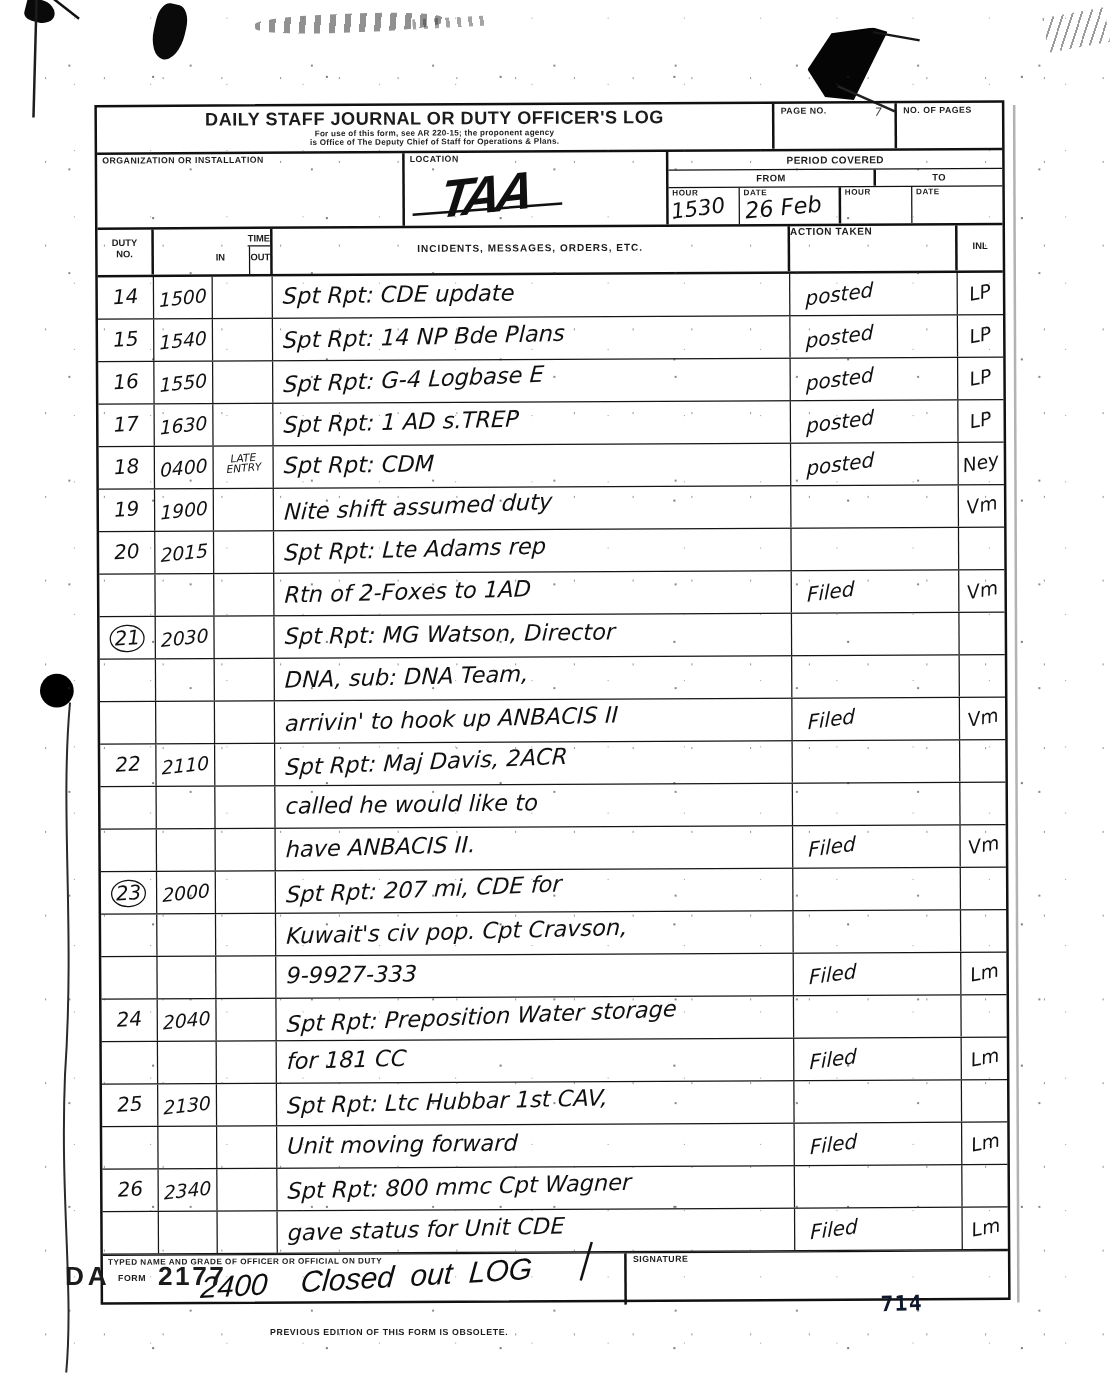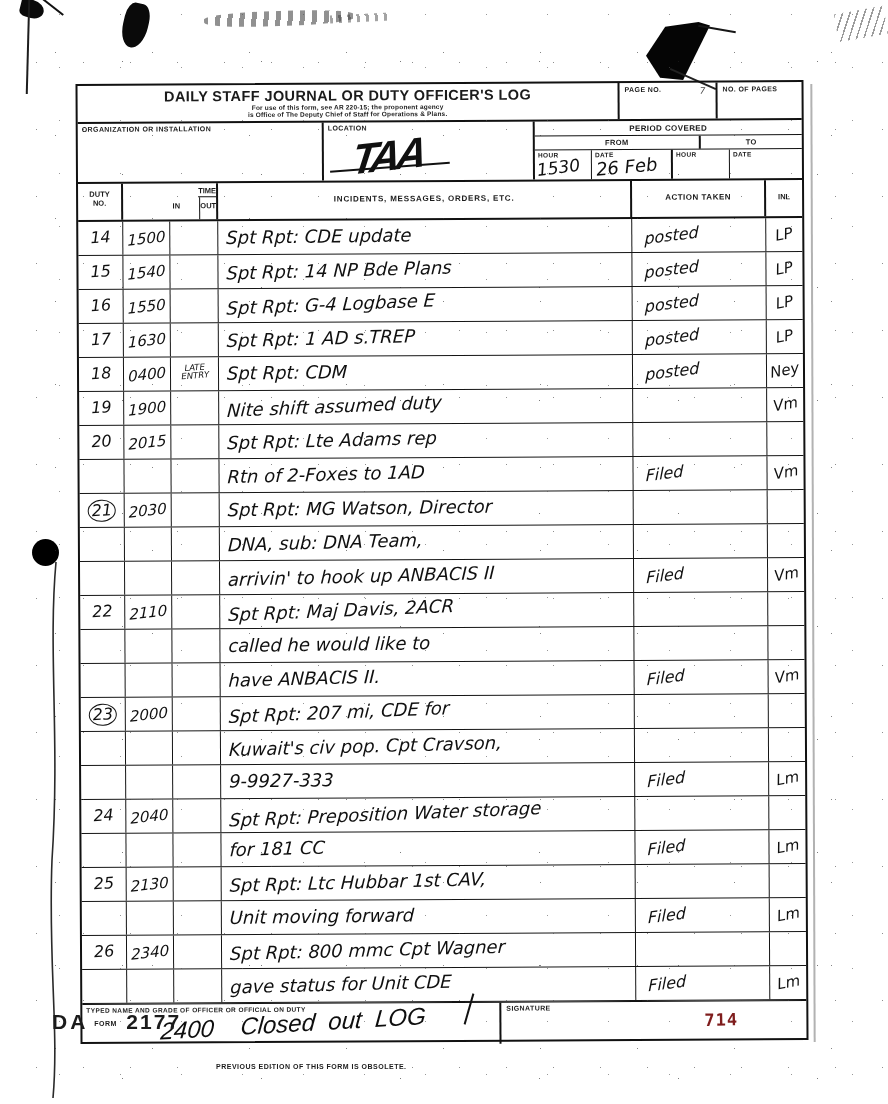--- a/index.html
+++ b/index.html
@@ -68,21 +68,21 @@
   
   .colhead{display:flex;height:38px;border-bottom:2px solid #111;box-sizing:border-box;font-weight:bold;}
   .ch{box-sizing:border-box;border-right:2px solid #111;}
   .ch-item{width:45px;text-align:center;font-size:7.5px;padding-top:6px;line-height:9px;}
   .ch-time{width:95px;display:flex;flex-direction:column;align-items:flex-end;}
   .ch-time-top{height:14px;text-align:center;font-size:7.5px;padding-top:3px;border-bottom:1.5px solid #111;box-sizing:border-box;}
   .ch-time-bottom{flex:1;display:flex;padding-left:28px;}
   .ch-in{width:47px;text-align:center;font-size:7.5px;padding-top:4px;border-right:1.5px solid #111;box-sizing:border-box;}
   .ch-out{flex:1;text-align:center;font-size:7.5px;padding-top:4px;}
   .ch-incidents{width:414px;text-align:center;font-size:8px;padding-top:12px;letter-spacing:.8px;}
-  .ch-action{width:134px;text-align:center;font-size:8px;padding-top:12px;letter-spacing:.5px;}
+  .ch-action{width:134px;text-align:left;font-size:8px;letter-spacing:.5px;}
   .ch-inl{flex:1;border-right:none;text-align:center;font-size:7.5px;padding-top:12px;}
   
   .rows{display:block;}
   .row{display:flex;height:34px;border-bottom:1.6px solid #151515;box-sizing:border-box;}
   .c{box-sizing:border-box;border-right:1.8px solid #151515;position:relative;overflow:visible;}
   .c.item{width:45px;text-align:center;}
   .c.in{width:47px;text-align:center;}
   .c.out{width:48px;text-align:center;}
   .c.txt{width:414px;padding-left:8px;}
   .c.act{width:134px;padding-left:12px;}
@@ -96,22 +96,22 @@
   .hw.i{font-size:15px;margin-top:7px;transform:rotate(-10deg);}
   .row:nth-child(3n) .hw.x{transform:rotate(-2deg) skewX(-6deg);}
   .row:nth-child(4n+1) .hw.x{transform:rotate(-.5deg) skewX(-3deg);}
   .circled{border:1.8px solid #111;border-radius:50%;padding:0 3px 1px 3px;transform:rotate(-5deg);}
   
   .ffoot{display:flex;height:42px;box-sizing:border-box;border-top:.4px solid #111;}
   .typed-cell{width:417px;box-sizing:border-box;padding:2px 0 0 4px;font-size:6.5px;position:relative;}
   .typed-hw{position:absolute;left:78px;top:6px;font-size:24px;font-style:italic;
             transform:rotate(-3deg) skewX(-8deg);white-space:pre;color:#0e0e0e;}
   .sig-cell{flex:1;border-left:2px solid #111;box-sizing:border-box;padding:2px 0 0 5px;font-size:7px;position:relative;}
-  .stamp{position:absolute;right:68px;top:8px;font-family:"DejaVu Sans Mono",monospace;font-weight:bold;
-         font-size:17px;letter-spacing:1px;color:#7f1d1d;transform:rotate(-1deg);}
+  .stamp{position:absolute;right:68px;top:32px;font-family:"DejaVu Sans Mono",monospace;font-weight:bold;
+         font-size:17px;letter-spacing:1px;color:#0f172a;transform:rotate(-1deg);}
   
   .da-line{position:absolute;left:52px;top:1010px;display:flex;align-items:flex-start;}
   .da-prefix{font-size:21px;font-weight:bold;letter-spacing:3px;}
   .da-word-wrap{position:relative;margin:2px 2px 0 6px;width:30px;}
   .da-word{font-size:7px;font-weight:bold;letter-spacing:.5px;}
   .da-smudge{width:28px;height:4px;background:repeating-linear-gradient(90deg,#333 0 2px,transparent 2px 4px);opacity:.7;margin-top:1px;}
   .da-number{font-size:21px;font-weight:bold;letter-spacing:2px;}
   .obsolete{position:absolute;left:216px;top:1063px;font-size:7px;font-weight:bold;letter-spacing:.5px;}
 </style>
 </head>

